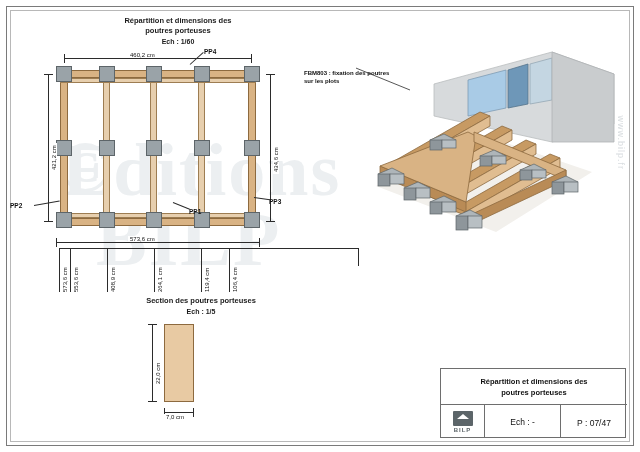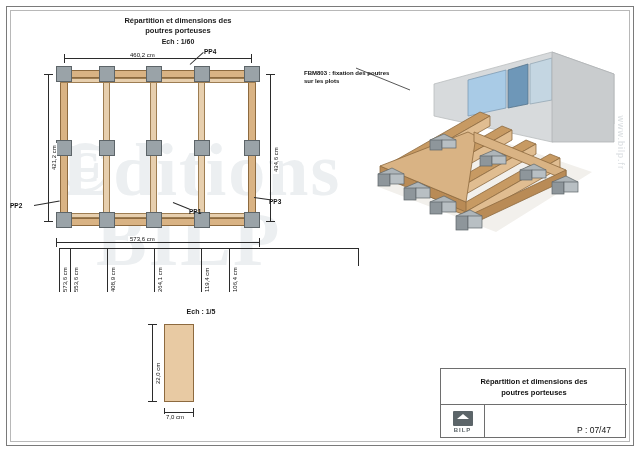--- a/index.html
+++ b/index.html
@@ -124,21 +124,21 @@
     border-bottom:5px solid #fff;
   }
   .logo-txt{font-size:6px;font-weight:bold;color:#5c6569;letter-spacing:1px;margin-top:1px;}
   #cart-ech{
     position:absolute;left:44px;top:36px;width:76px;height:33px;
     display:flex;align-items:center;justify-content:center;
     border-right:1px solid #6e6e6e;box-sizing:border-box;
     font-size:8.5px;color:#111;
   }
   #cart-page{
-    position:absolute;left:120px;top:44px;width:66px;height:33px;
+    position:absolute;left:120px;top:37px;width:66px;height:33px;
     display:flex;align-items:center;justify-content:center;
     font-size:8.5px;color:#111;
   }
 </style>
 </head>
 <body>
 
 <div id="sheet">
 
   <div class="border-outer"></div>
@@ -303,20 +303,21 @@
         <rect x="208" y="136" width="14" height="10" fill="#b8bfc3"></rect>
       </g>
 
       <line x1="-10" y1="18" x2="54" y2="44" stroke="#2b2b2b" stroke-width="0.8"></line>
     </svg>
   </div>
 
   <div class="lbl-n" style="left:304px;top:70px;white-space:pre-line;font-weight:bold;">FBM803 : fixation des poutres
 sur les plots</div>
 
+  <div class="title" style="left:96px;top:296px;width:210px;">Section des poutres porteuses</div>
   <div class="subtitle" style="left:96px;top:308px;width:210px;">Ech : 1/5</div>
 
   <div id="section">
     <div class="sectrect"></div>
 
     <div class="dimline dimv" style="left:12px;top:24px;height:78px;"></div>
     <div class="tick" style="left:8px;top:24px;width:9px;height:1px;"></div>
     <div class="tick" style="left:8px;top:101px;width:9px;height:1px;"></div>
     <div class="dimtxt-v" style="left:15px;top:86px;">22,0 cm</div>
 
@@ -326,16 +327,17 @@
     <div class="dimtxt" style="left:24px;top:114px;">7,0 cm</div>
   </div>
 
   <div id="cartouche">
     <div id="cart-title">Répartition et dimensions des
 poutres porteuses</div>
     <div id="cart-logo">
       <div class="logo-box"></div>
       <div class="logo-txt">BILP</div>
     </div>
+    <div id="cart-ech">Ech : -</div>
     <div id="cart-page">P : 07/47</div>
   </div>
 
 </div>
 
 </body></html>

